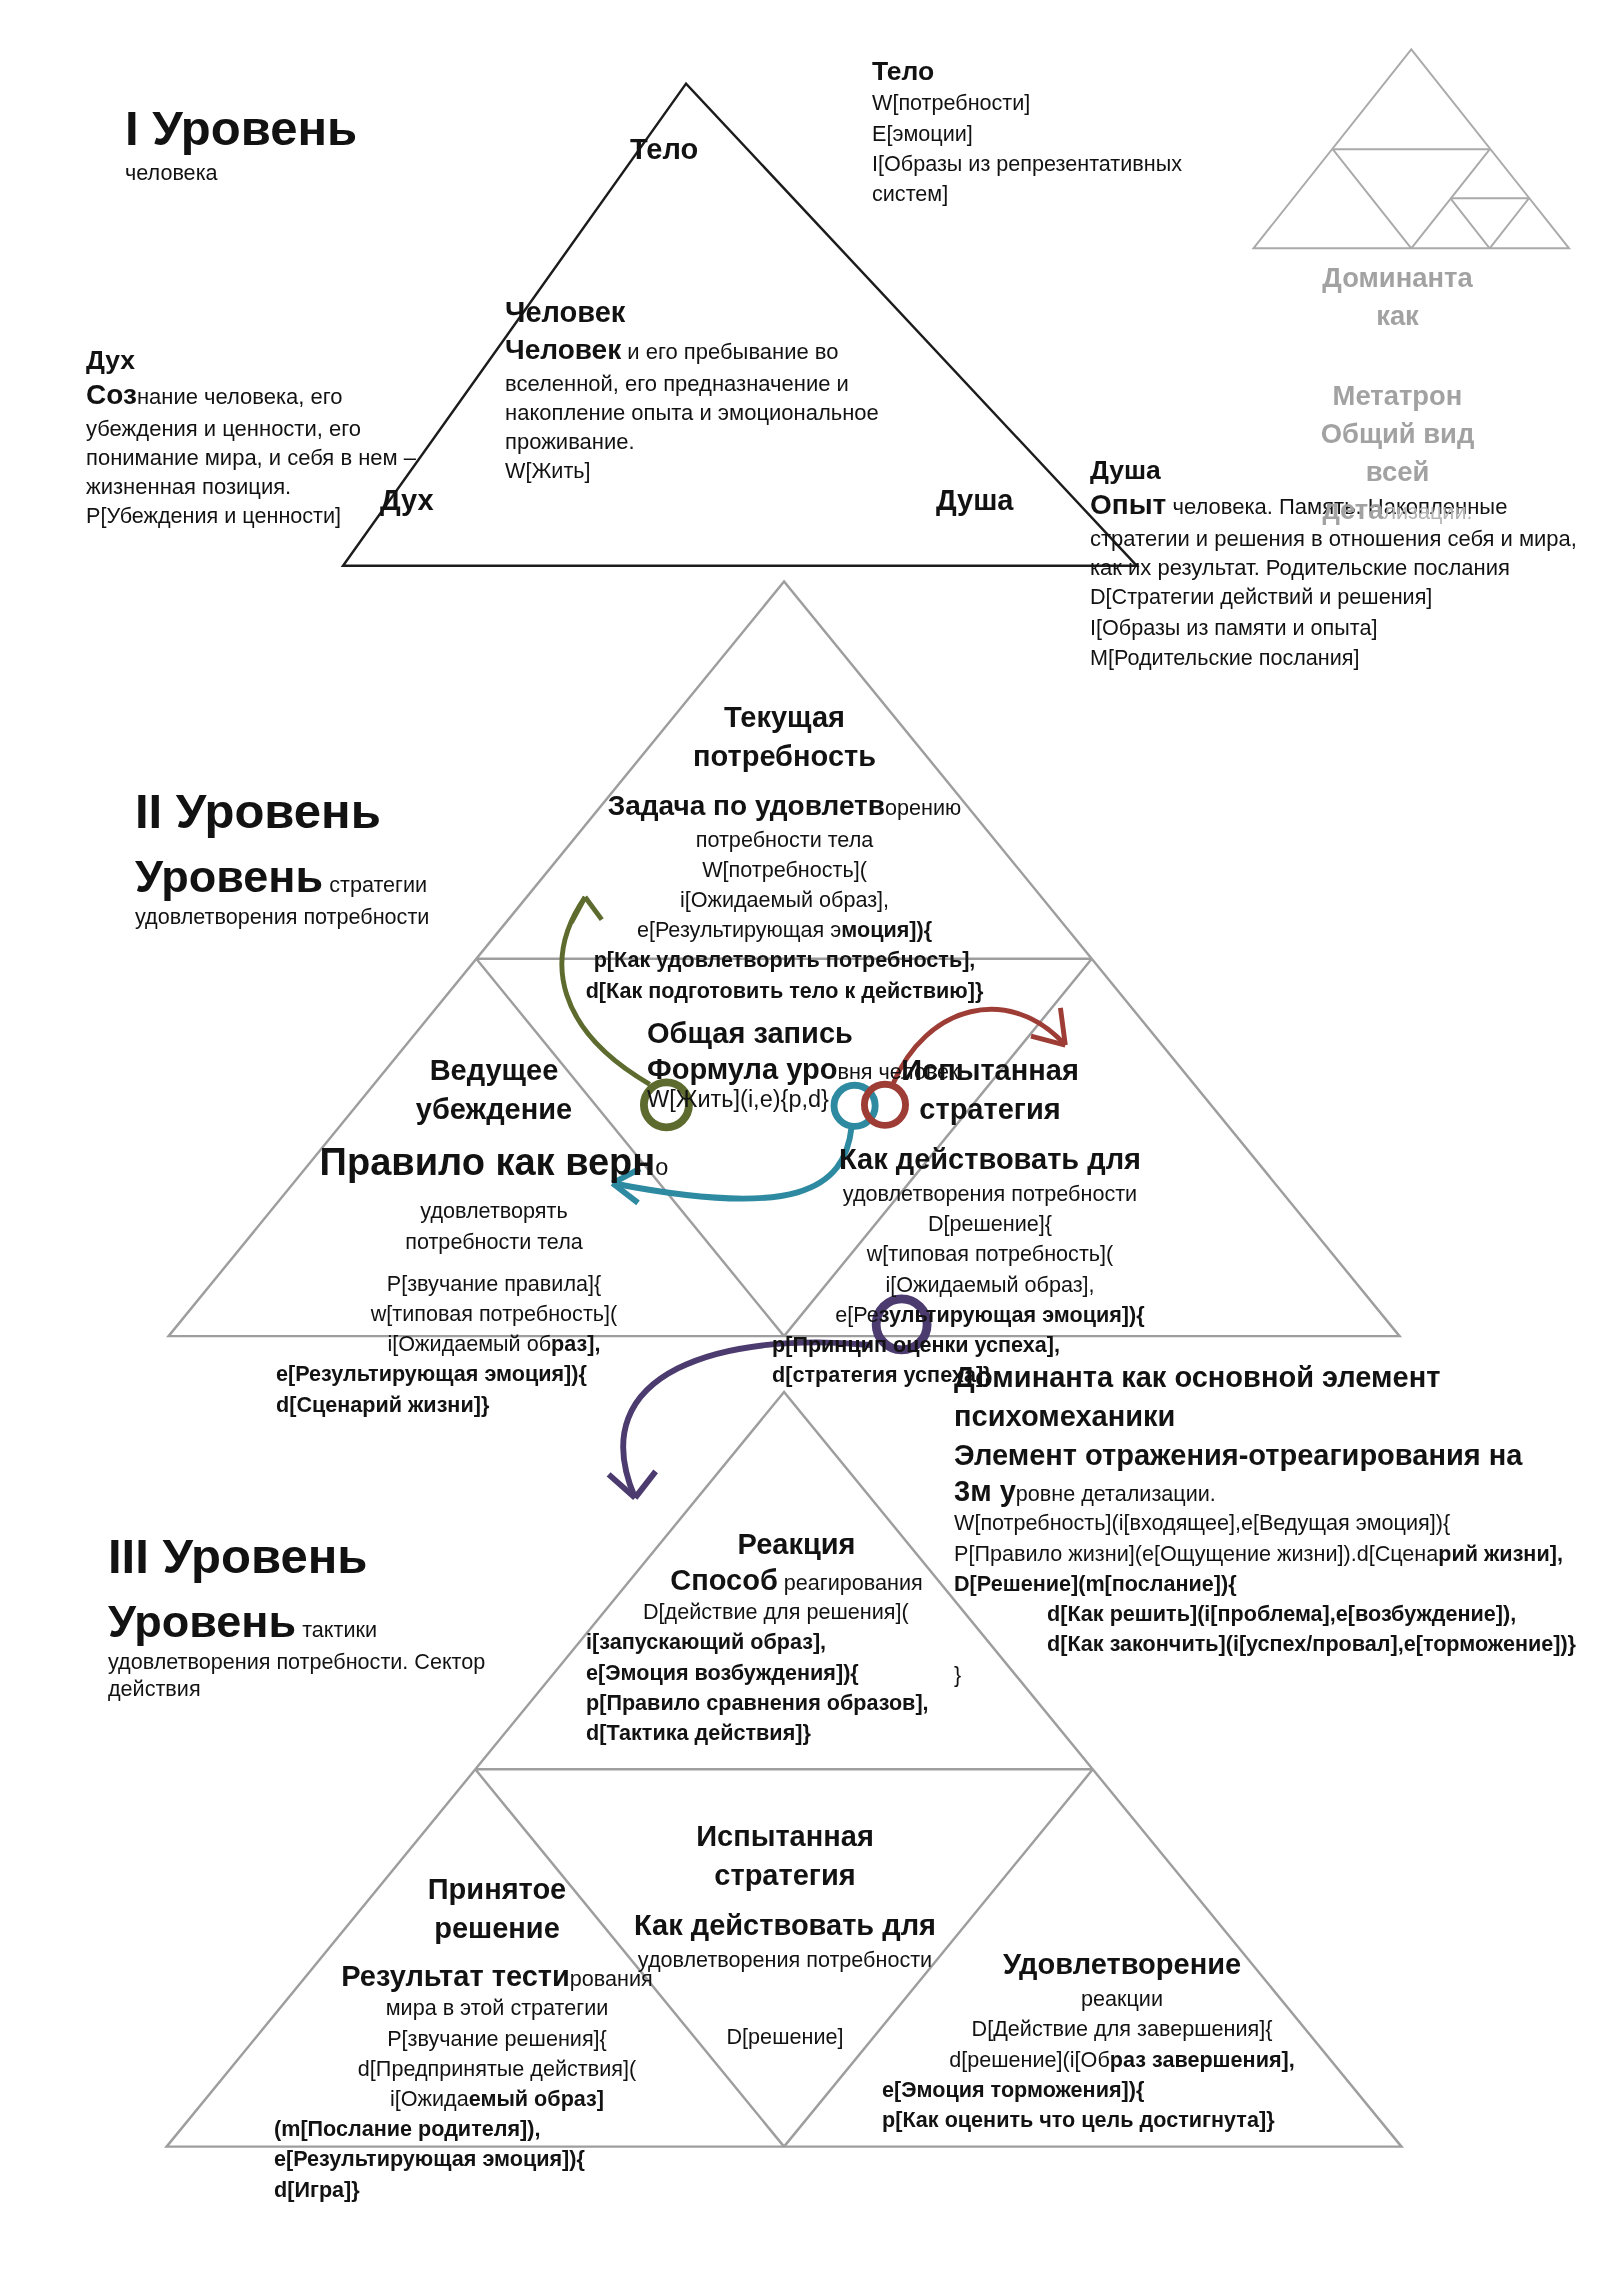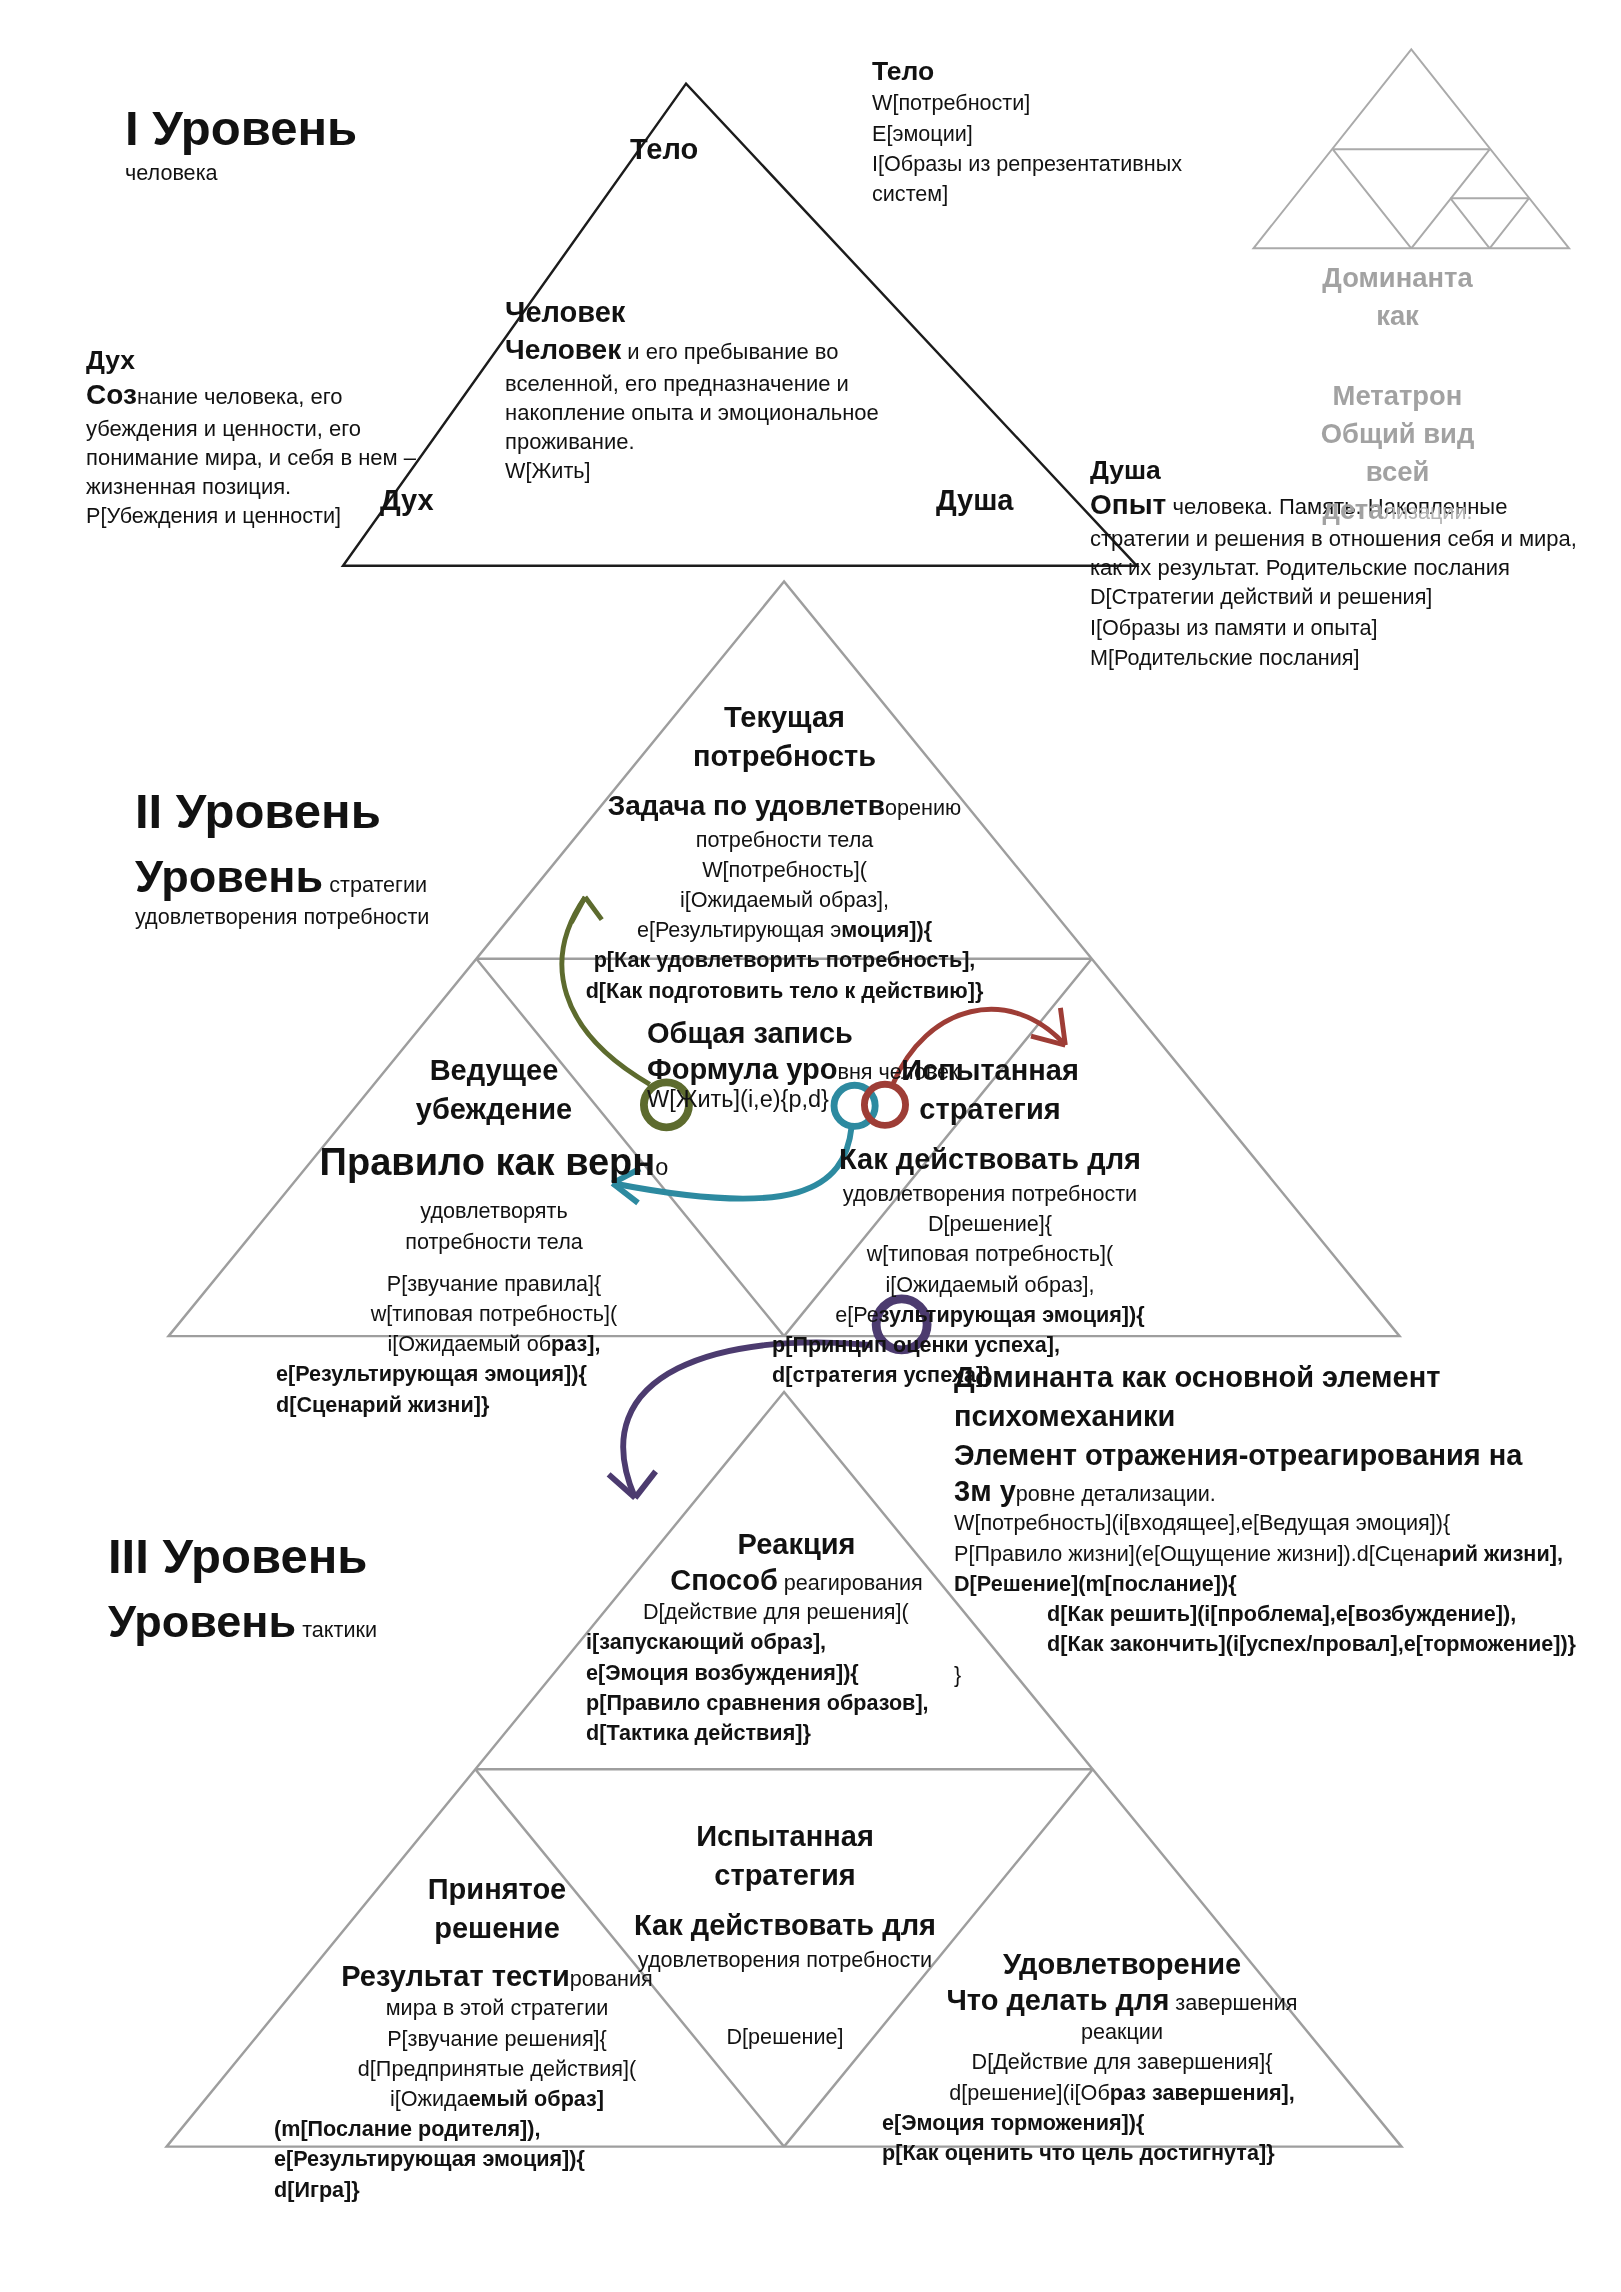--- a/index.html
+++ b/index.html
@@ -169,20 +169,21 @@
     <div class="f"><span>P[Правило жизни](e[Ощущение жизни]).d[Сцена</span><b>рий жизни],</b></div>
     <div class="f"><b>D[Решение](m[послание]){</b></div>
     <div class="f ind"><b>d[Как решить](i[проблема],e[возбуждение]),</b></div>
     <div class="f ind"><b>d[Как закончить](i[успех/провал],e[торможение])}</b></div>
     <div class="f">}</div>
   </div>
 
   <div class="blk" style="left:108px;top:1529px;width:451px;">
     <div class="t1">III Уровень</div>
     <div class="t2"><b>Уровень</b><span class="ts"> тактики</span></div>
+    <div class="t3">удовлетворения потребности. Сектор действия</div>
   </div>
 
   <div class="blk" style="left:586px;top:1525px;width:421px;">
     <div class="gh c">Реакция</div>
     <div class="c"><b style="font-size:29px;">Способ</b><span class="tail"> реагирования</span></div>
     <div class="f ind2">D[действие для решения](</div>
     <div class="f fl"><b>i[запускающий образ],</b></div>
     <div class="f fl"><b>e[Эмоция возбуждения]){</b></div>
     <div class="f fl"><b>p[Правило сравнения образов],</b></div>
     <div class="f fl"><b>d[Тактика действия]}</b></div>
@@ -202,21 +203,20 @@
 
   <div class="blk c" style="left:606px;top:1805px;width:358px;">
     <div class="gh mx-auto" style="width:274px;">Испытанная стратегия</div>
     <div class="gh2">Как действовать для</div>
     <div class="f">удовлетворения потребности</div>
     <div class="f" style="margin-top:47px;">D[решение]</div>
   </div>
 
   <div class="blk c" style="left:882px;top:1945px;width:480px;">
     <div class="gh">Удовлетворение</div>
-    <div><b style="font-size:29px;">Что делать для</b><span class="tail"> завершения</span></div>
     <div class="f">реакции</div>
     <div class="f">D[Действие для завершения]{</div>
     <div class="f"><span>d[решение](i[Об</span><b>раз завершения],</b></div>
     <div class="f fl"><b>e[Эмоция торможения]){</b></div>
     <div class="f fl"><b>p[Как оценить что цель достигнута]}</b></div>
   </div>
 
 </div>
 
 

